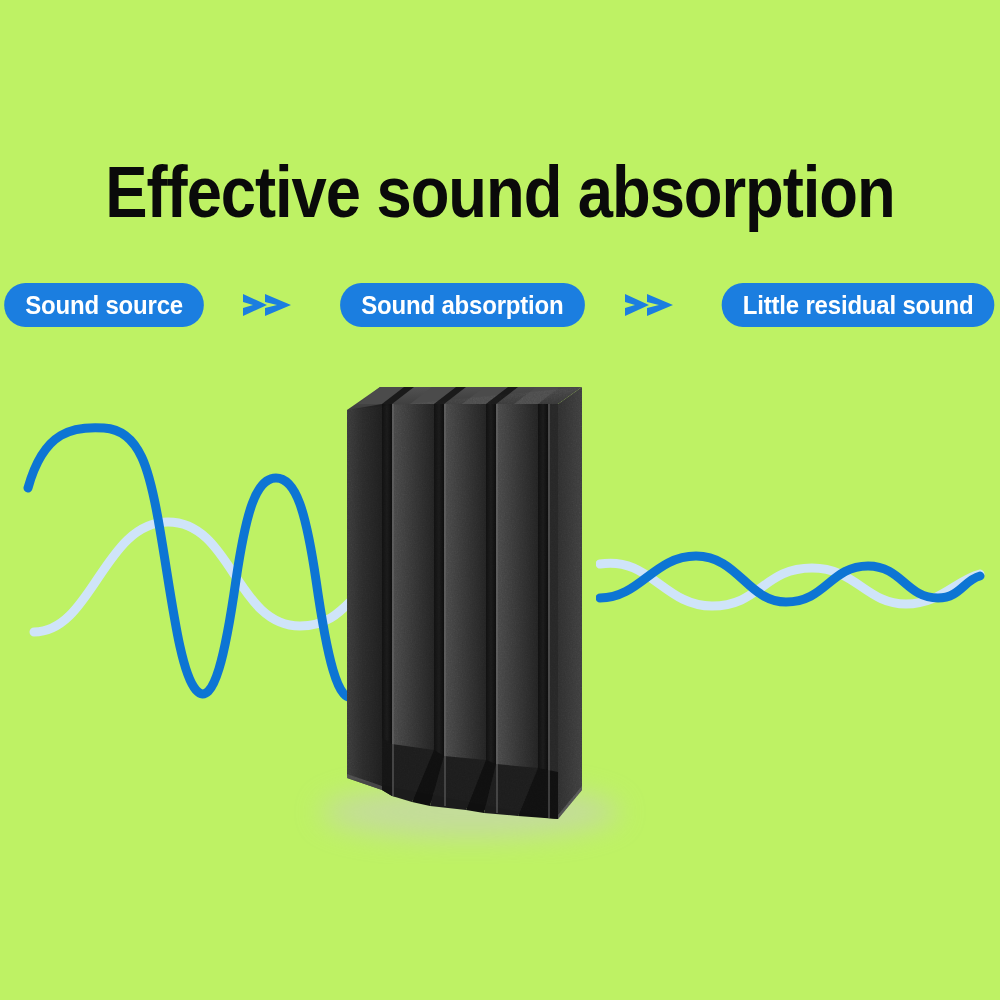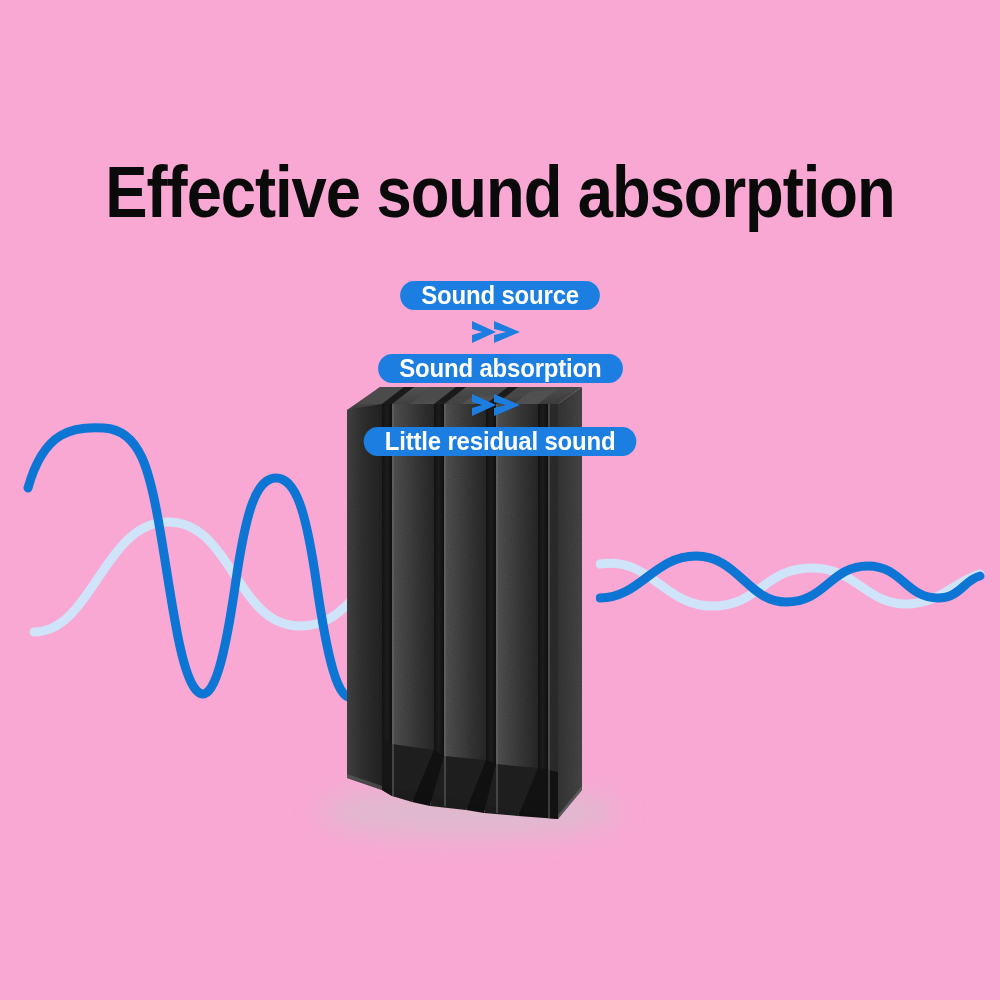--- a/index.html
+++ b/index.html
@@ -7,21 +7,21 @@
     padding: 0;
     background: #ffffff;
   }
   body {
     font-family: "Liberation Sans", sans-serif;
   }
   #stage {
     position: relative;
     width: 1000px;
     height: 1000px;
-    background: #f9a8d4;
+    background: #bef264;
     overflow: hidden;
   }
 
   
   #headline {
     position: absolute;
     left: 0;
     top: 152px;
     width: 1000px;
     text-align: center;
@@ -37,23 +37,23 @@
   }
 
   
   #badge-row {
     position: absolute;
     left: 0;
     top: 281px;
     width: 1000px;
     height: 48px;
     display: flex;
-    flex-direction: column;
+    flex-direction: row;
     align-items: center;
-    justify-content: flex-start;
+    justify-content: space-between;
     gap: 0px;
   }
   .pill {
     height: 44px;
     border-radius: 22px;
     background: #1b7ee0;
     color: #ffffff;
     display: flex;
     align-items: center;
     justify-content: center;

